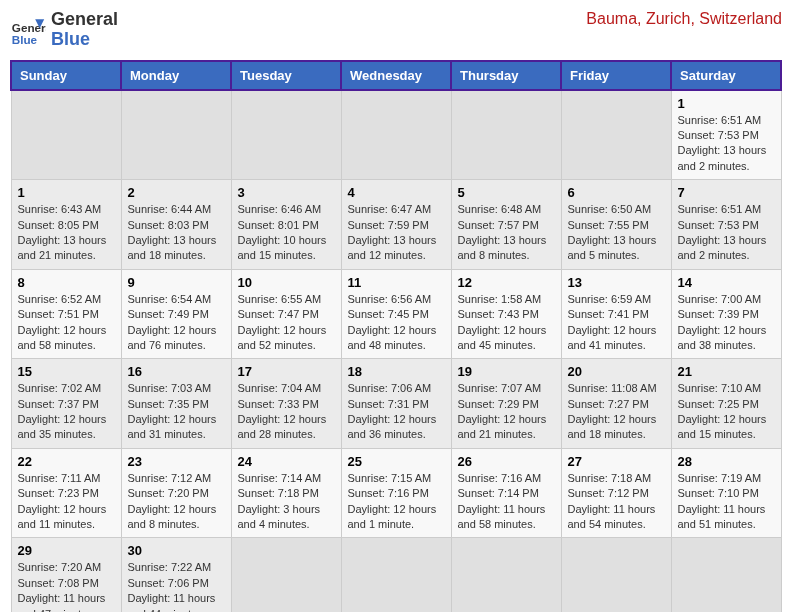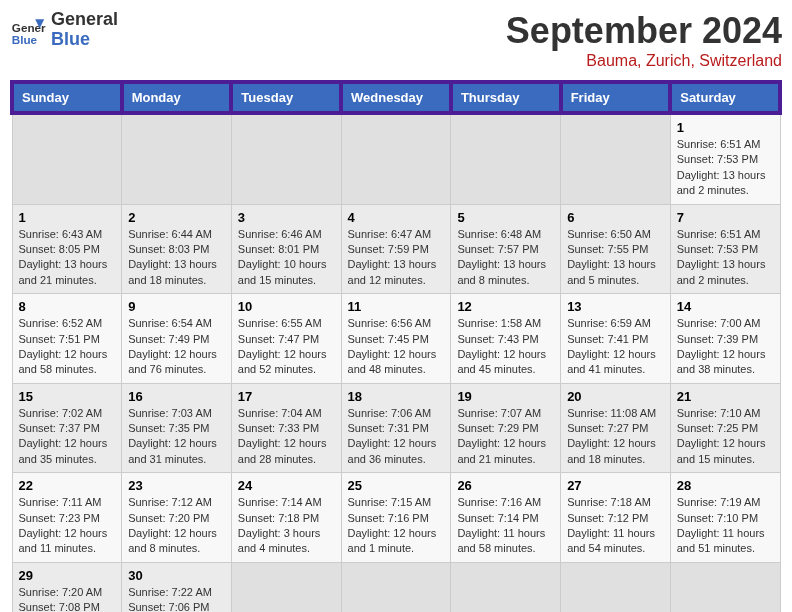--- a/index.html
+++ b/index.html
@@ -51,21 +51,21 @@
       border-collapse: collapse;
       font-size: 11px;
     }
     thead tr th {
       background-color: #3a6bbf;
       color: #fff;
       font-weight: bold;
       font-size: 13px;
       padding: 6px 8px;
       text-align: left;
-      border: 4px solid #4c1d95;
+      border: 2px solid #4c1d95;
     }
     tbody tr td {
       border: 1px solid #ccc;
       vertical-align: top;
       padding: 5px 6px;
       width: 110px;
       min-height: 70px;
       background: #fff;
     }
     tbody tr:nth-child(odd) td {
@@ -97,21 +97,20 @@
       <text x="2" y="22" font-size="13" font-weight="bold" fill="#333">General</text>
       <text x="2" y="35" font-size="13" font-weight="bold" fill="#3a6bbf">Blue</text>
       <polygon points="28,8 38,8 33,18" fill="#3a6bbf"></polygon>
     </svg>
     <div class="logo-text">
       <span>General</span>
       <span style="color:#3a6bbf">Blue</span>
     </div>
   </div>
   <div class="title-block">
-    <div class="month-title">September 2024</div>
     <div class="location-title">Bauma, Zurich, Switzerland</div>
   </div>
 </div>
 
 <table>
   <thead>
     <tr>
     <th>Sunday</th>
         <th>Monday</th>
         <th>Tuesday</th>

